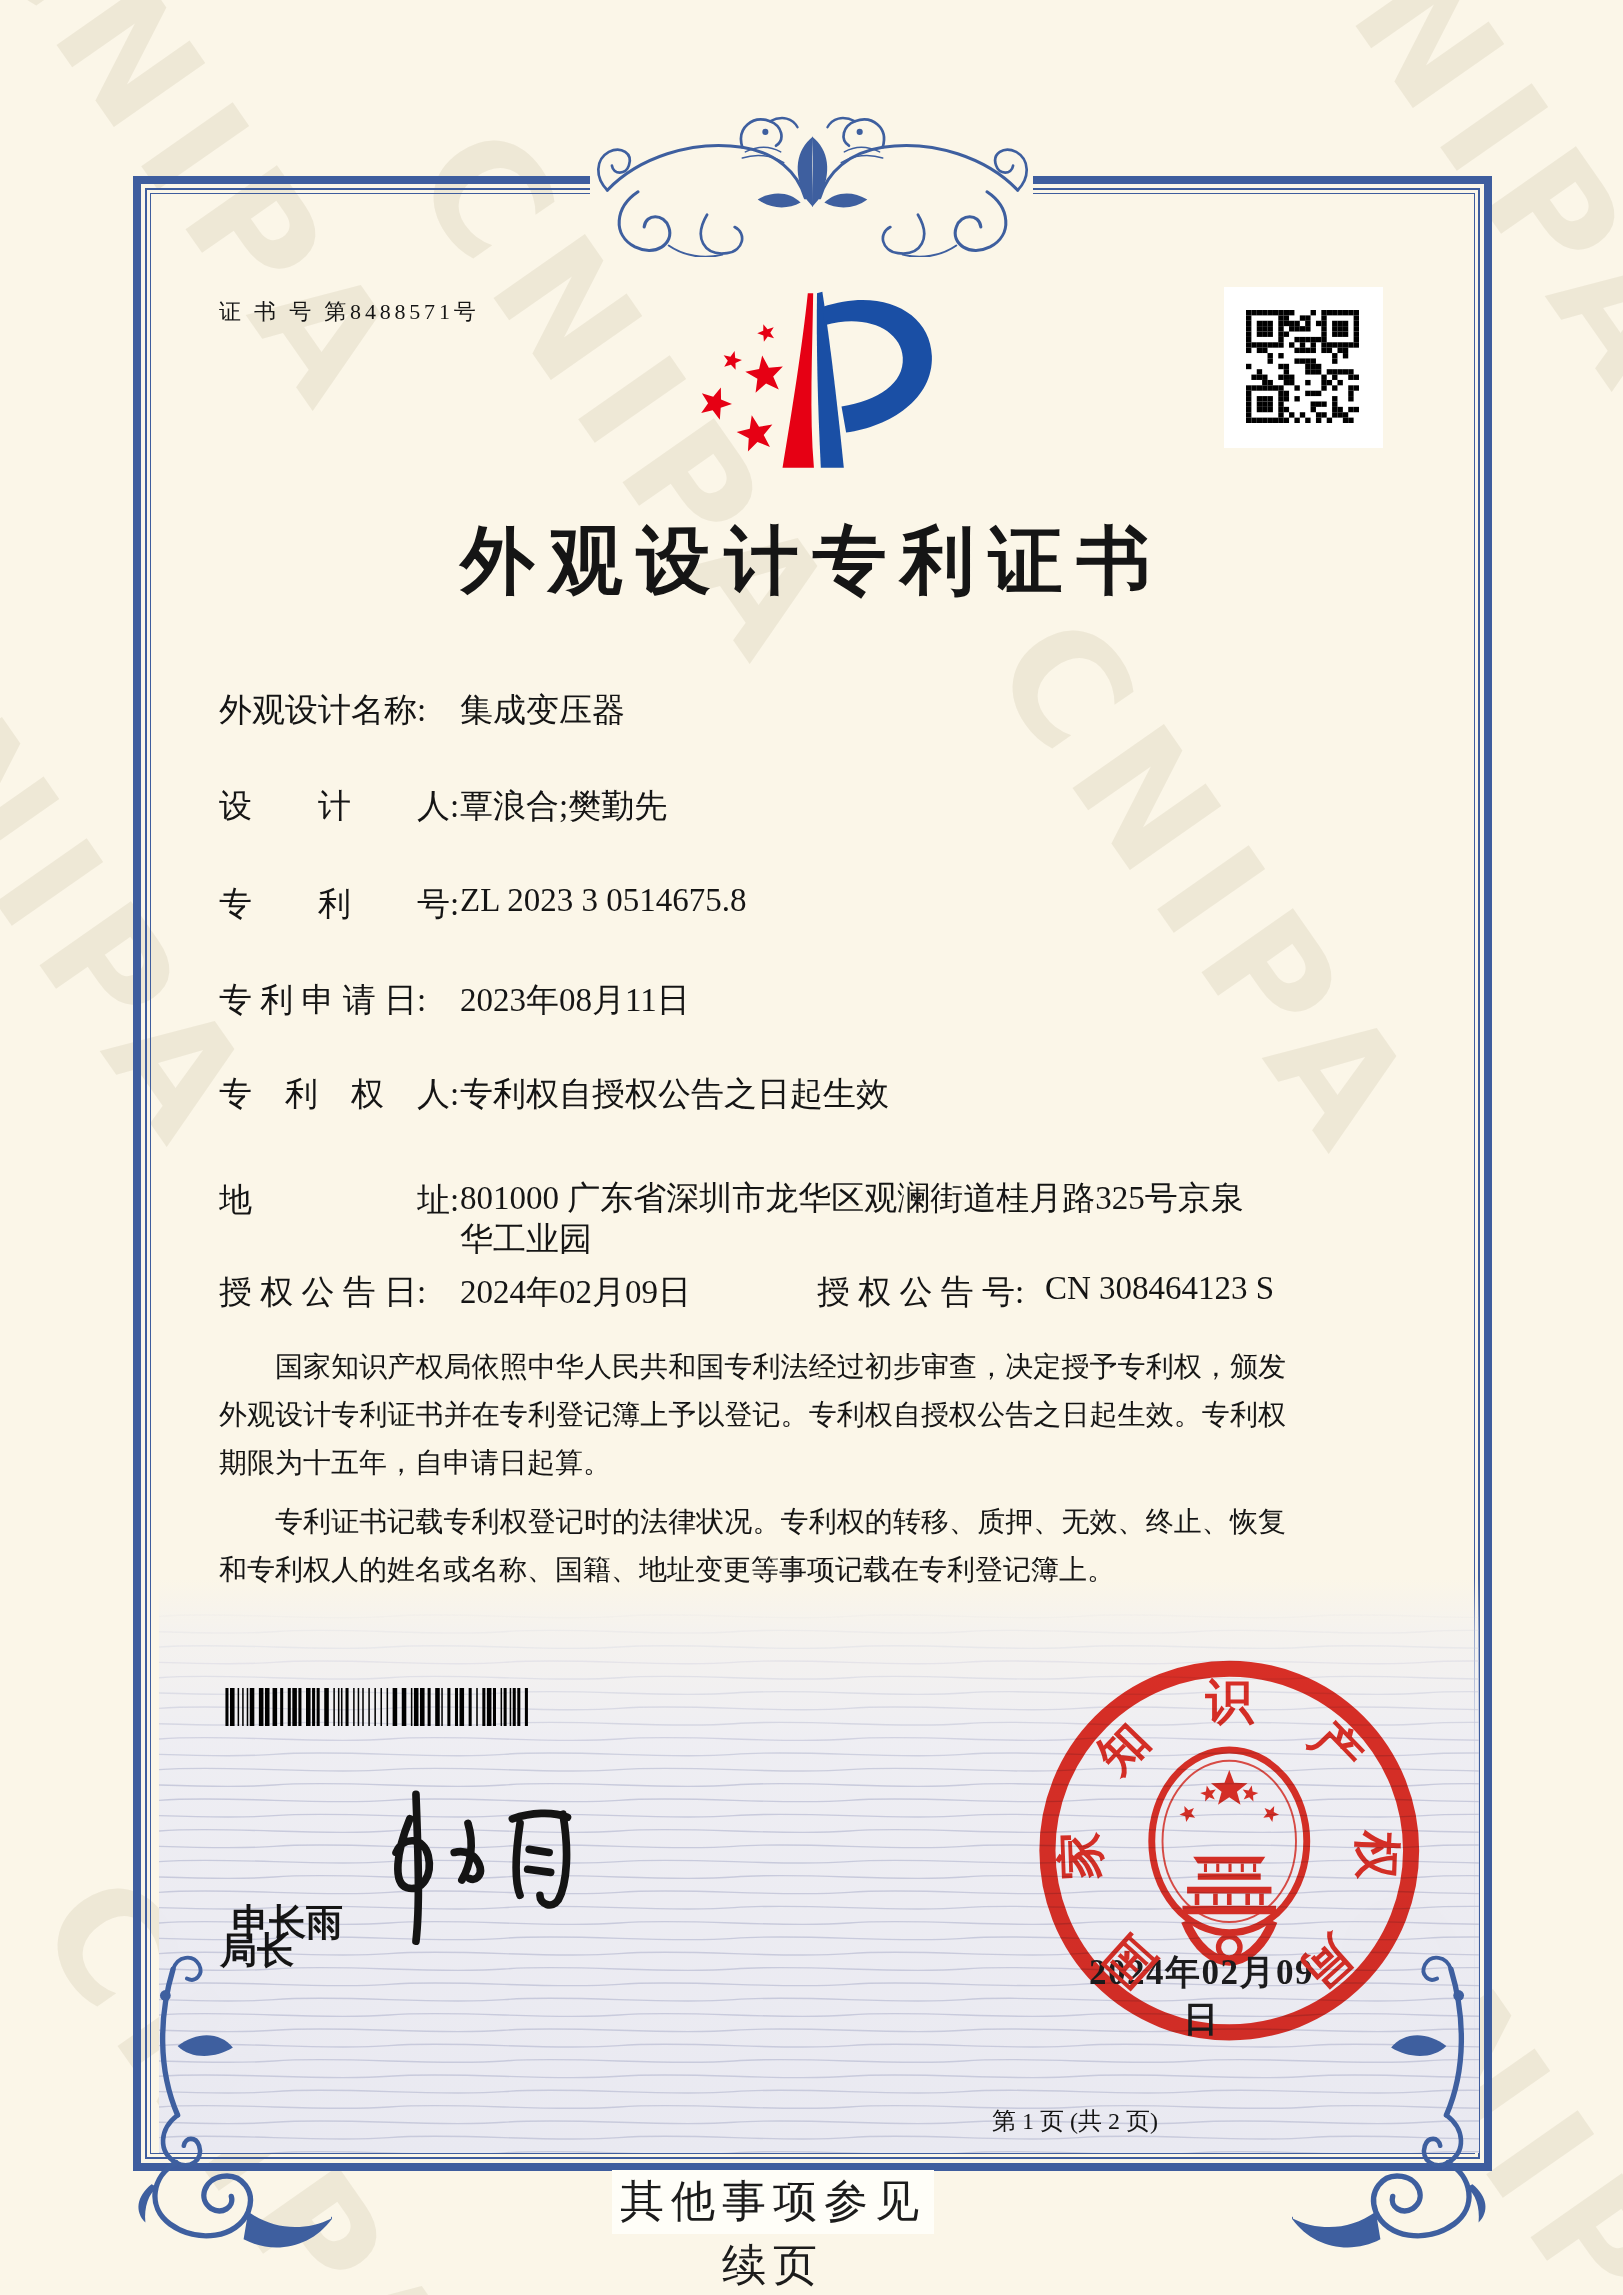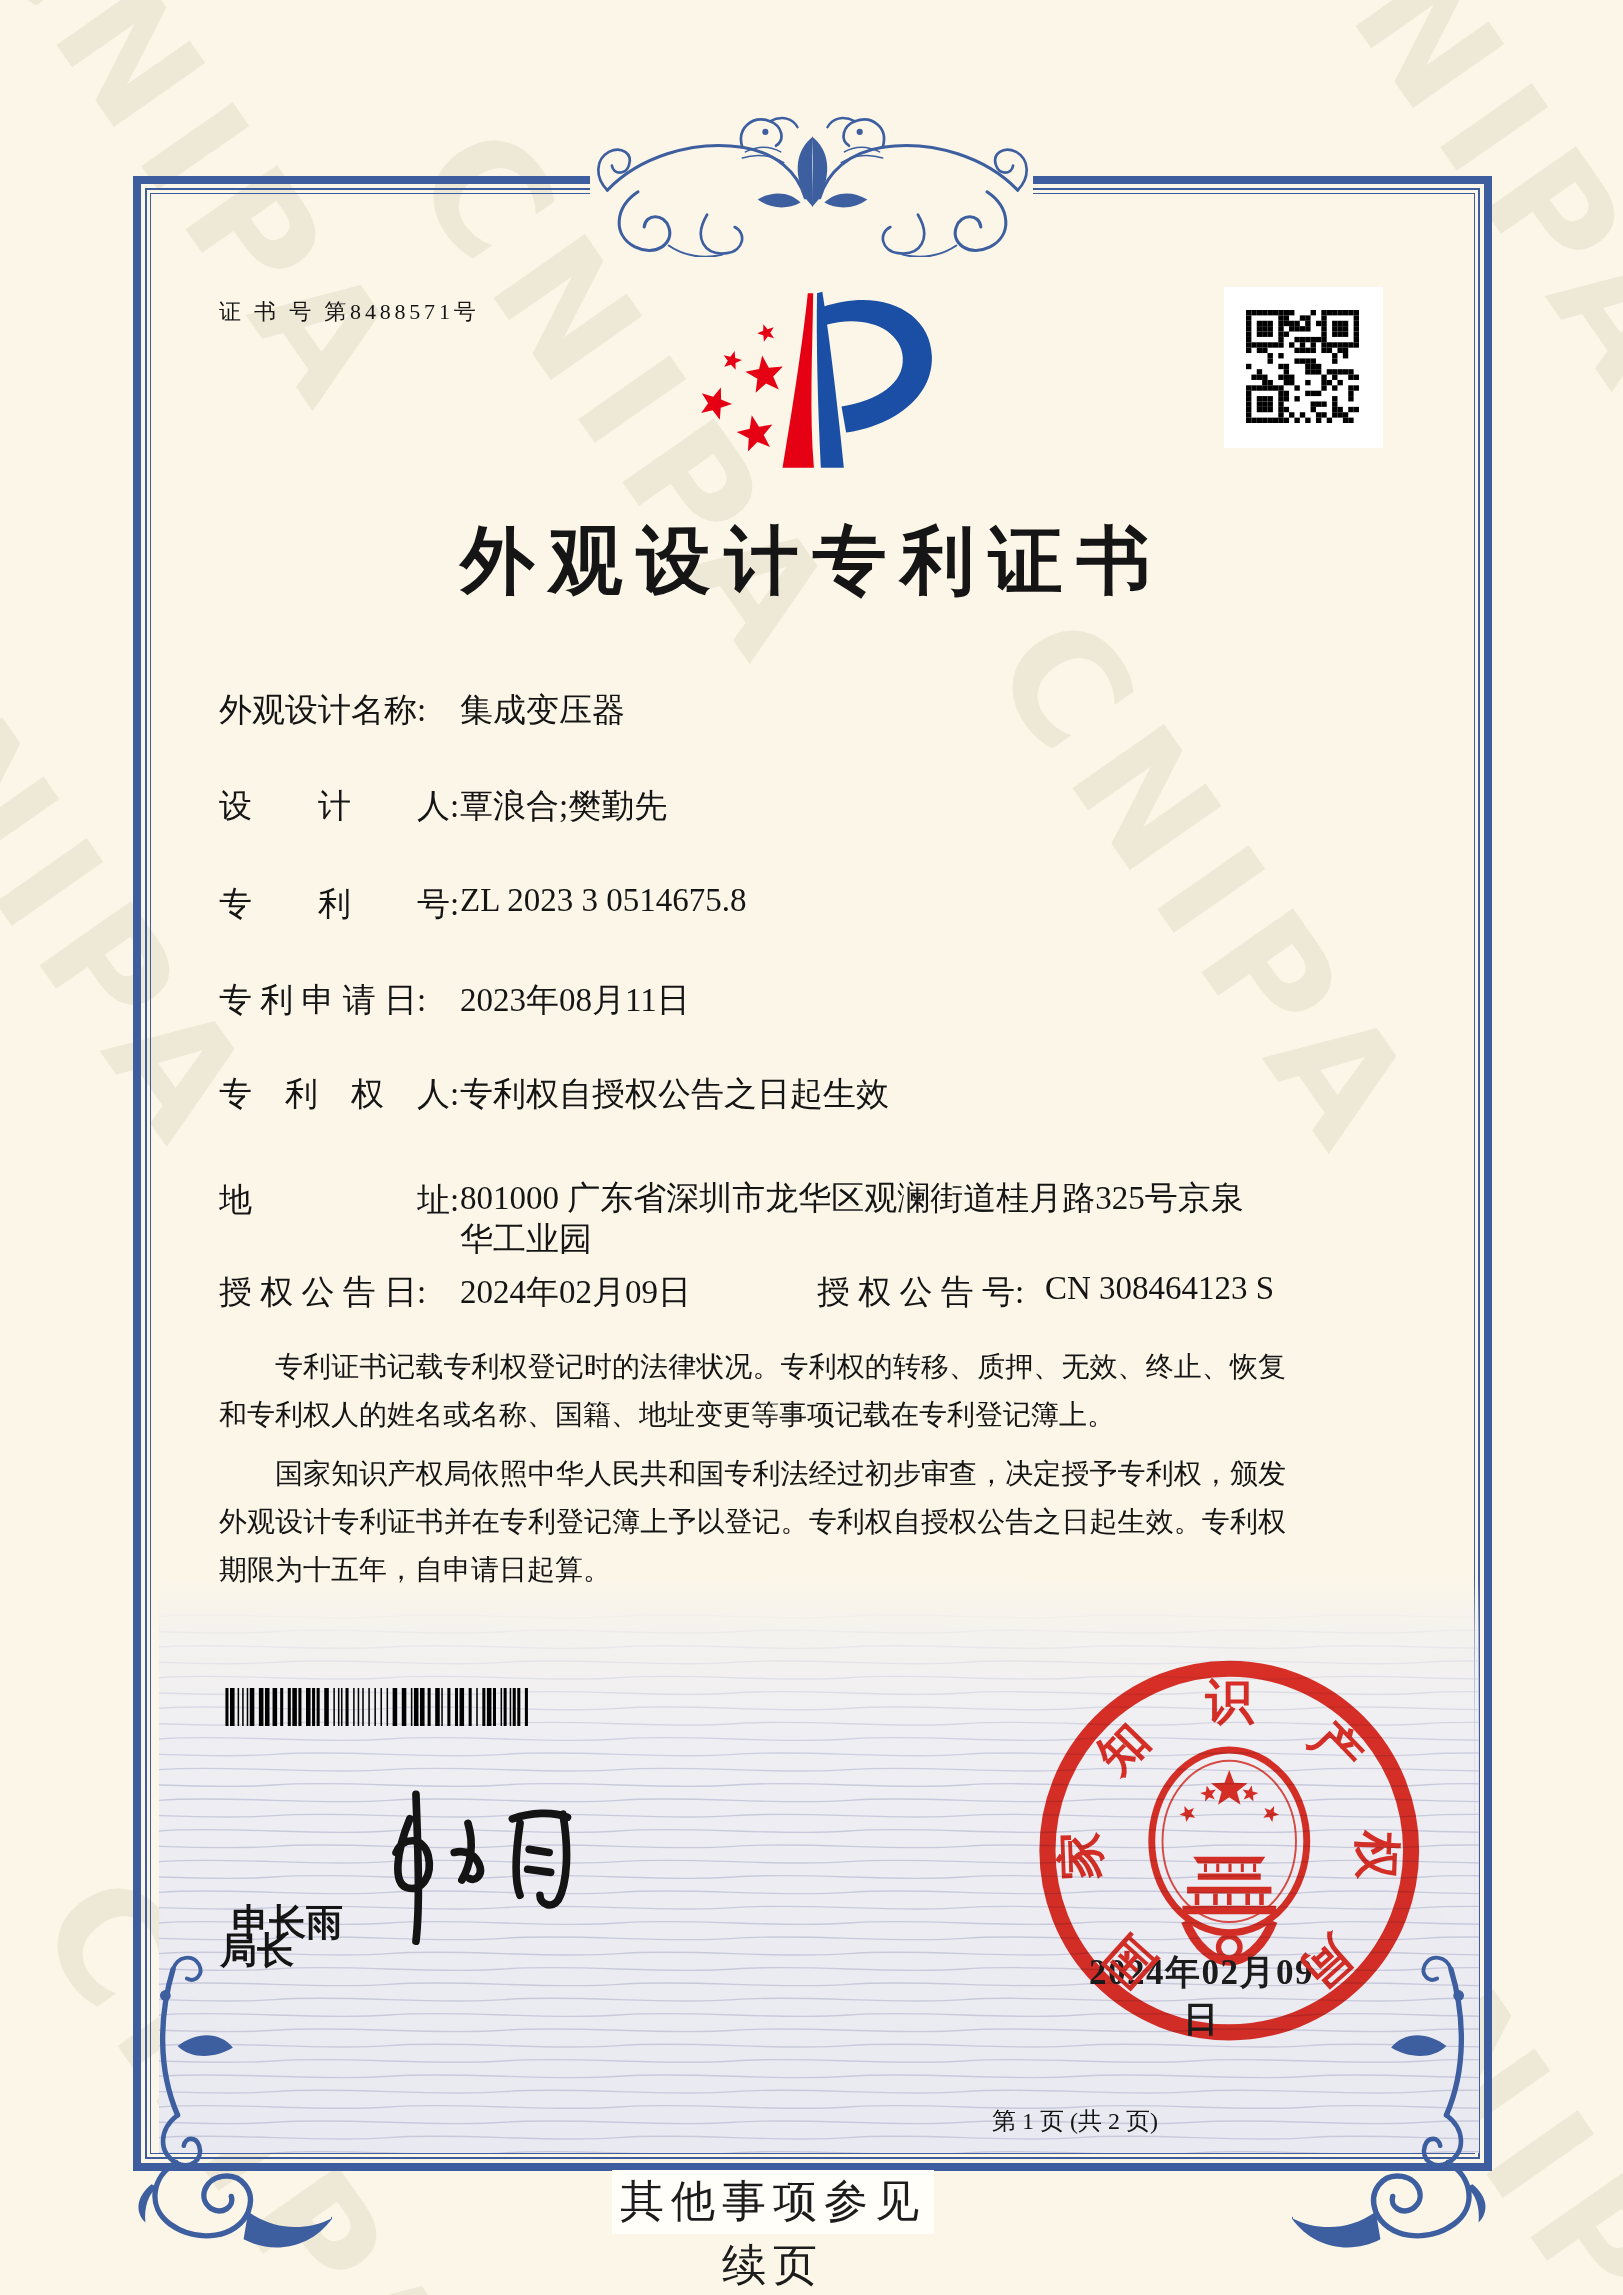--- a/index.html
+++ b/index.html
@@ -464,22 +464,22 @@
     <span class="fvalue">801000 广东省深圳市龙华区观澜街道桂月路325号京泉华工业园</span>
   </div>
   <div class="frow" style="top:1270px;">
     <span class="flabel">授 权 公 告 日:</span>
     <span class="fvalue" style="width:337px;">2024年02月09日</span>
     <span class="grant-label2">授 权 公 告 号:</span>
     <span class="grant-value2">CN 308464123 S</span>
   </div>
 
   <div class="body-text">
+    <p>国家知识产权局依照中华人民共和国专利法经过初步审查，决定授予专利权，颁发外观设计专利证书并在专利登记簿上予以登记。专利权自授权公告之日起生效。专利权期限为十五年，自申请日起算。</p>
     <p>专利证书记载专利权登记时的法律状况。专利权的转移、质押、无效、终止、恢复和专利权人的姓名或名称、国籍、地址变更等事项记载在专利登记簿上。</p>
-    <p>国家知识产权局依照中华人民共和国专利法经过初步审查，决定授予专利权，颁发外观设计专利证书并在专利登记簿上予以登记。专利权自授权公告之日起生效。专利权期限为十五年，自申请日起算。</p>
   </div>
 
   <svg id="barcode" class="barcode" width="316" height="38" viewBox="0 0 412 50">
       <rect x="0" y="0" width="4" height="50" fill="#000"></rect>
       <rect x="6" y="0" width="6" height="50" fill="#000"></rect>
       <rect x="16" y="0" width="2" height="50" fill="#000"></rect>
       <rect x="22" y="0" width="2" height="50" fill="#000"></rect>
       <rect x="28" y="0" width="2" height="50" fill="#000"></rect>
       <rect x="32" y="0" width="6" height="50" fill="#000"></rect>
       <rect x="44" y="0" width="6" height="50" fill="#000"></rect>

